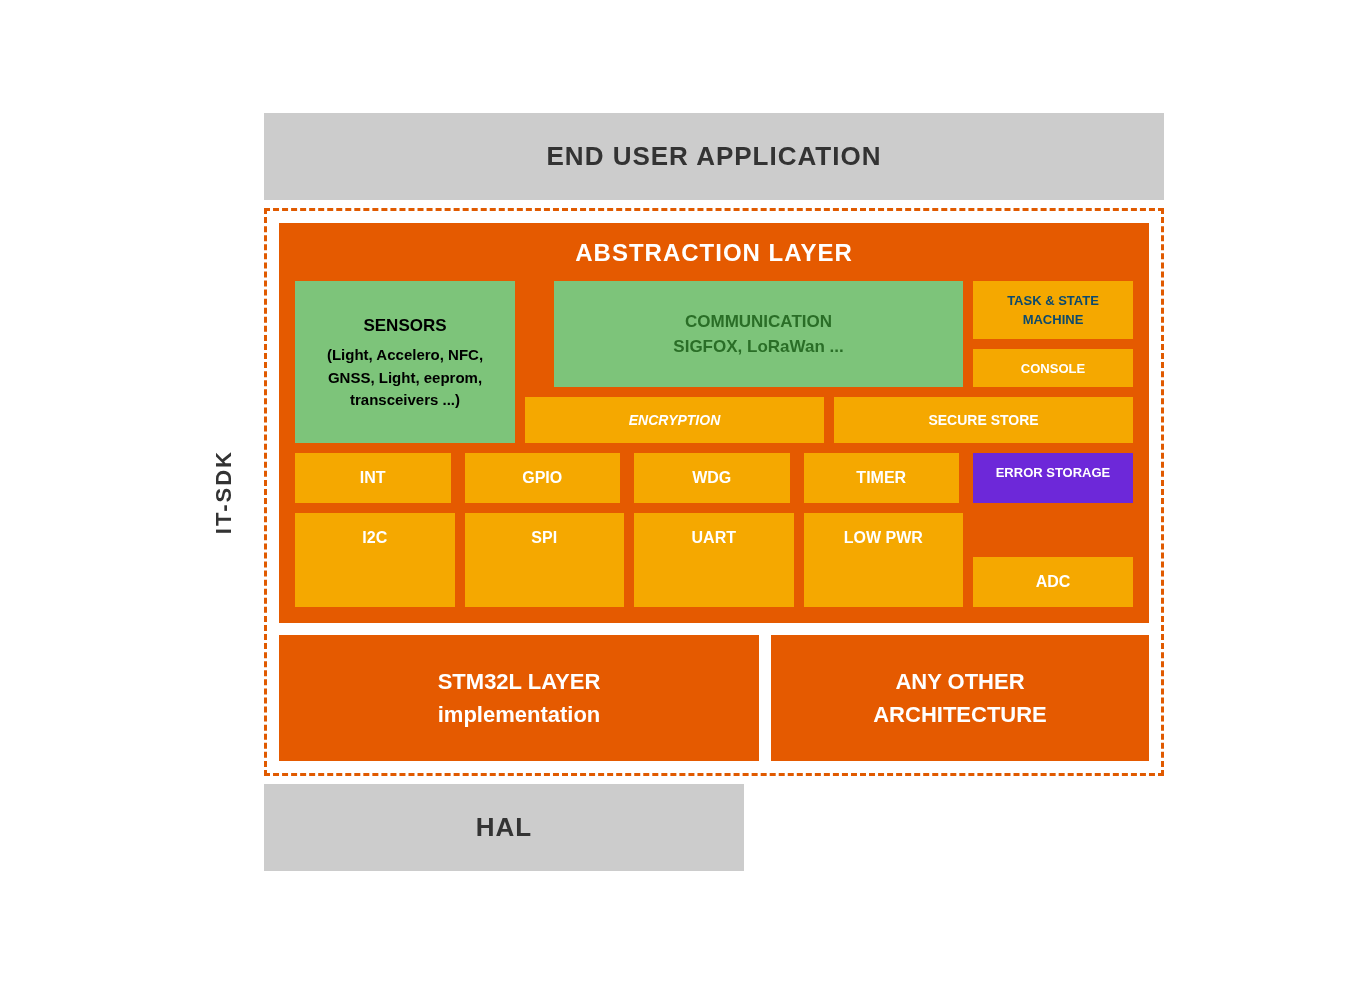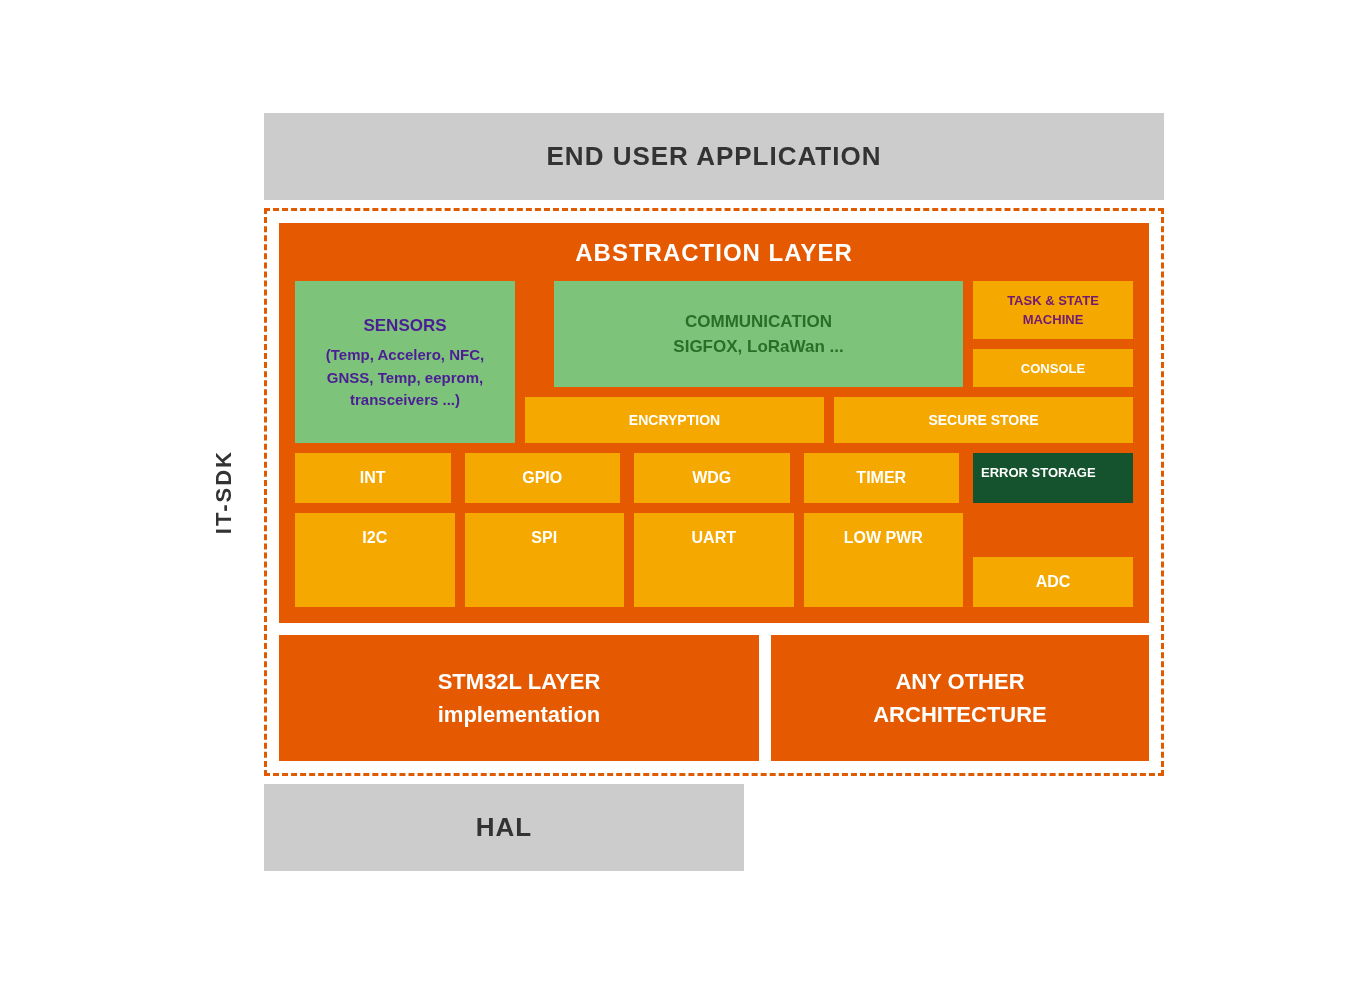--- a/index.html
+++ b/index.html
@@ -87,21 +87,21 @@
       display: flex;
       align-items: center;
       justify-content: center;
       padding: 18px 12px;
       text-align: center;
     }
 
     .sensors-text {
       font-size: 15px;
       font-weight: bold;
-      color: #4c1d95;
+      color: #000000;
       line-height: 1.5;
     }
 
     .comm-block {
       background: #7dc47a;
       flex: 1;
       display: flex;
       align-items: center;
       justify-content: center;
       padding: 14px 12px;
@@ -117,21 +117,21 @@
 
     .task-state-block {
       background: #f5a800;
       padding: 10px 8px;
       text-align: center;
     }
 
     .task-state-text {
       font-size: 13px;
       font-weight: bold;
-      color: #701a75;
+      color: #0c4a6e;
       line-height: 1.3;
     }
 
     .console-block {
       background: #f5a800;
       padding: 10px 11px;
       text-align: center;
     }
 
     .console-text {
@@ -144,20 +144,21 @@
       background: #f5a800;
       flex: 1;
       padding: 14px 10px;
       text-align: center;
     }
 
     .encryption-text {
       font-size: 14px;
       font-weight: bold;
       color: white;
+      font-style: italic;
     }
 
     .secure-store-block {
       background: #f5a800;
       flex: 1;
       padding: 14px 10px;
       text-align: center;
     }
 
     .secure-store-text {
@@ -187,24 +188,24 @@
       text-align: center;
     }
 
     .cell-text {
       font-size: 16px;
       font-weight: bold;
       color: white;
     }
 
     .error-storage-block {
-      background: #14532d;
+      background: #6d28d9;
       flex: 0 0 160px;
       padding: 10px 8px;
-      text-align: left;
+      text-align: center;
     }
 
     .error-storage-text {
       font-size: 13px;
       font-weight: bold;
       color: white;
       line-height: 1.3;
     }
 
     .adc-block {
@@ -313,21 +314,21 @@
     <div class="it-sdk-dashed-box">
 
       <div class="abstraction-layer">
         <div class="abstraction-label">ABSTRACTION LAYER</div>
 
         <div style="display:flex; flex-direction:row; gap:10px; margin-bottom:10px;">
 
           <div class="sensors-block" style="flex:0 0 220px; align-self:stretch;">
             <div>
               <div class="sensors-text" style="font-size:17px; margin-bottom:6px;">SENSORS</div>
-              <div class="sensors-text">(Temp, Accelero, NFC, GNSS, Temp, eeprom, transceivers ...)</div>
+              <div class="sensors-text">(Light, Accelero, NFC, GNSS, Light, eeprom, transceivers ...)</div>
             </div>
           </div>
 
           <div style="flex:1; display:flex; flex-direction:column; gap:10px;">
 
             <div style="display:flex; flex-direction:row; gap:10px;">
               <div class="comm-block" style="flex:1;margin-left:29px;">
                 <div>
                   <div class="comm-text">COMMUNICATION</div>
                   <div class="comm-text">SIGFOX, LoRaWan ...</div>

